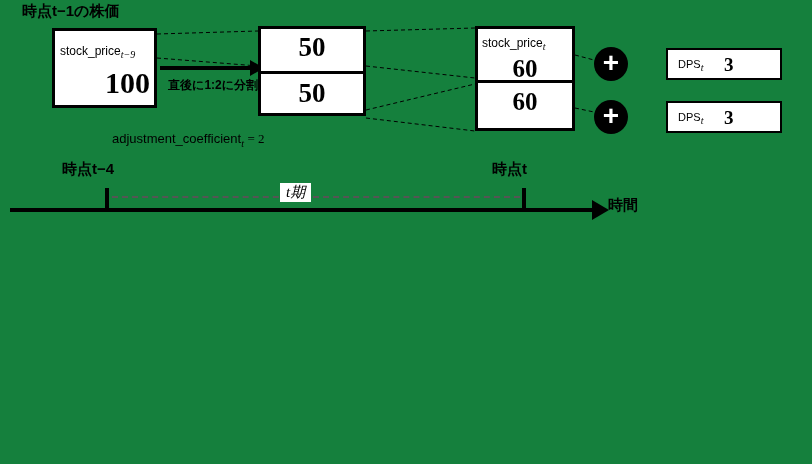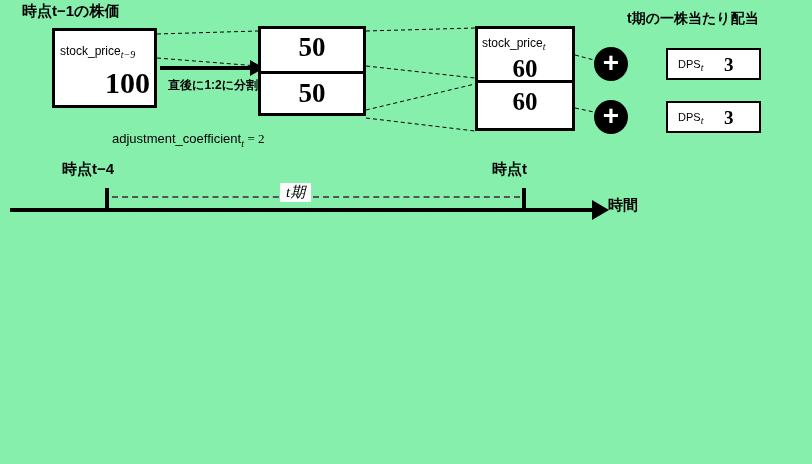--- a/index.html
+++ b/index.html
@@ -4,21 +4,21 @@
 <style>
   html, body {
     margin: 0;
     padding: 0;
     background: #ffffff;
   }
   #page {
     position: relative;
     width: 812px;
     height: 464px;
-    background: #86efac;
+    background: #15803d;
     font-family: "Liberation Sans", sans-serif;
     color: #000000;
     overflow: hidden;
   }
   .abs { position: absolute; }
   .nowrap { white-space: nowrap; }
 
   
   .lbl {
     font-size: 15px;
@@ -90,21 +90,21 @@
   }
   #right-top {
     left: 475px; top: 55px; width: 100px; text-align: center; font-size: 25px;
   }
   #right-bottom {
     left: 475px; top: 88px; width: 100px; text-align: center; font-size: 25px;
   }
 
   
   .dps-box {
-    width: 95px; height: 32px;
+    width: 116px; height: 32px;
     border: 2px solid #000;
     box-sizing: border-box;
     background: #fff;
   }
   #dps-box-1 { left: 666px; top: 48px; }
   #dps-box-2 { left: 666px; top: 101px; }
   .dps-label {
     position: absolute; left: 10px; top: 8px; font-size: 11px;
   }
   .dps-value {
@@ -197,23 +197,20 @@
 
     <line x1="366" y1="110" x2="475" y2="84" stroke="#000" stroke-width="1" stroke-dasharray="4,3"></line>
     <line x1="366" y1="118" x2="475" y2="131" stroke="#000" stroke-width="1" stroke-dasharray="4,3"></line>
 
     <line x1="575" y1="55" x2="594" y2="60" stroke="#000" stroke-width="1" stroke-dasharray="4,3"></line>
     <line x1="575" y1="108" x2="594" y2="112" stroke="#000" stroke-width="1" stroke-dasharray="4,3"></line>
   </svg>
 
   <div class="abs lbl nowrap" id="hdr-left">
     <span>時点t−1の株価</span>
-  </div>
-  <div class="abs nowrap" id="hdr-dps">
-    <span>t期の一株当たり配当</span>
   </div>
 
   <div class="abs box" id="left-box"></div>
   <div class="abs nowrap" id="left-varname">
     <span>stock_price</span><span class="sub ital">t−9</span>
   </div>
   <div class="abs cell-big" id="left-value">100</div>
 
   <div class="abs arrow-split"></div>
   <div class="abs arrow-split-head"></div>

